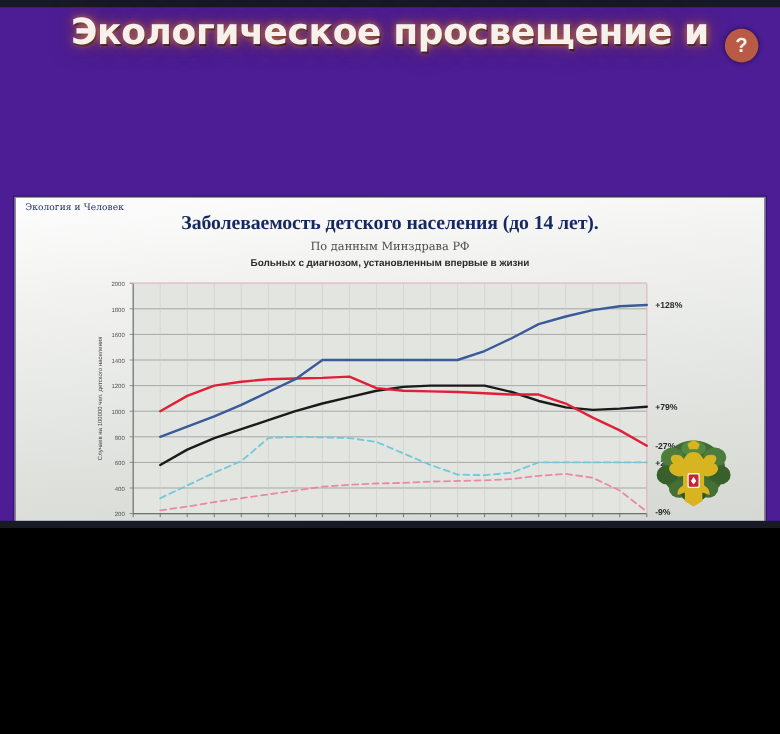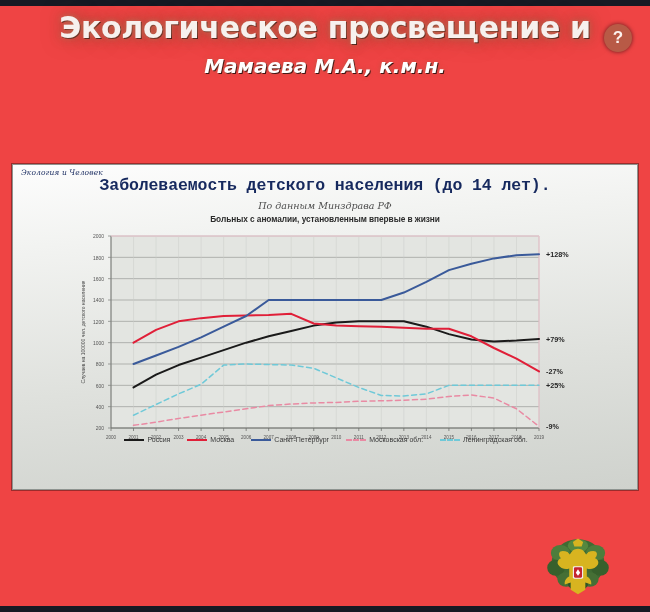--- a/index.html
+++ b/index.html
@@ -6,22 +6,22 @@
   * { box-sizing: border-box; }
   html, body {
     margin: 0; padding: 0;
     background: #000;
     width: 650px; height: 612px;
     overflow: hidden;
     font-family: "Liberation Sans", sans-serif;
   }
   #stage {
     position: relative;
-    width: 650px; height: 612px;
-    background: #ef4444;
+    width: 650px; height: 440px;
+    background: #4c1d95;
     overflow: hidden;
   }
   
   .edge-strip {
     position: absolute; left: 0; width: 650px; height: 6px;
     background: #171a24;
   }
   .edge-strip.top { top: 0; }
   .edge-strip.bottom { bottom: 0; }
 
@@ -78,41 +78,39 @@
     width: 626px; height: 326px;
     background: linear-gradient(175deg,#fdfdfd 0%, #f2f3f1 22%, #dfe1dd 62%, #cfd2cd 100%);
     border: 1px solid #8e9490;
     box-shadow: 0 0 0 1px rgba(0,0,0,0.35);
     overflow: hidden;
   }
   #slide-tag {
     position: absolute;
     top: 3px; left: 8px;
     font-family: "DejaVu Serif", serif;
-    font-style: italic;
     font-size: 7.5px;
     color: #1d2f63;
     letter-spacing: 0.1px;
   }
   #chart-title {
     text-align: center;
     margin-top: 11px;
-    font-family: Liberation Mono, monospace;
+    font-family: Liberation Serif, serif;
     font-weight: bold;
     color: #16295e;
     font-size: 16.5px;
     line-height: 1.16;
     letter-spacing: -0.1px;
   }
   #chart-title .l2 { display:block; }
   #chart-source {
     text-align: center;
     margin-top: 5px;
     font-family: "DejaVu Serif", serif;
-    font-style: italic;
     font-size: 9.5px;
     color: #4e4e4e;
   }
   #chart-note {
     text-align: center;
     margin-top: 3px;
     font-family: "Liberation Sans", sans-serif;
     font-weight: bold;
     font-size: 8.3px;
     color: #2b2b2b;
@@ -144,33 +142,32 @@
 </style>
 </head>
 <body>
 
 <div id="stage">
 
   <div class="edge-strip top"></div>
 
   <div id="title-block">
     <div class="title-line">Экологическое просвещение и</div>
-    <div id="subtitle-author">Мамаева М.А., к.м.н.</div>
   </div>
 
   <div id="help-badge">?</div>
 
   <div id="slide">
     <div id="slide-tag">Экология и Человек</div>
 
     <div id="chart-title">
       <span>Заболеваемость детского населения (до 14 лет).</span>
     </div>
     <div id="chart-source">По данным Минздрава РФ</div>
-    <div id="chart-note">Больных с аномалии, установленным впервые в жизни</div>
+    <div id="chart-note">Больных с диагнозом, установленным впервые в жизни</div>
 
     <div id="plot-wrap">
       <svg id="plot-svg" width="612" height="230" viewBox="0 0 612 230">
           <rect x="92" y="8" width="428" height="192" fill="#e3e5e1"></rect>
           <line x1="92" y1="200" x2="520" y2="200" stroke="#9a9c98" stroke-width="0.7"></line>
           <text x="85" y="202.4" text-anchor="end" font-size="5" fill="#565656" font-family="&quot;Liberation Sans&quot;, sans-serif">200</text>
           <line x1="89" y1="200" x2="92" y2="200" stroke="#7a7c78" stroke-width="0.7"></line>
           <line x1="92" y1="178.66666666666666" x2="520" y2="178.66666666666666" stroke="#9a9c98" stroke-width="0.7"></line>
           <text x="85" y="181.06666666666666" text-anchor="end" font-size="5" fill="#565656" font-family="&quot;Liberation Sans&quot;, sans-serif">400</text>
           <line x1="89" y1="178.66666666666666" x2="92" y2="178.66666666666666" stroke="#7a7c78" stroke-width="0.7"></line>

